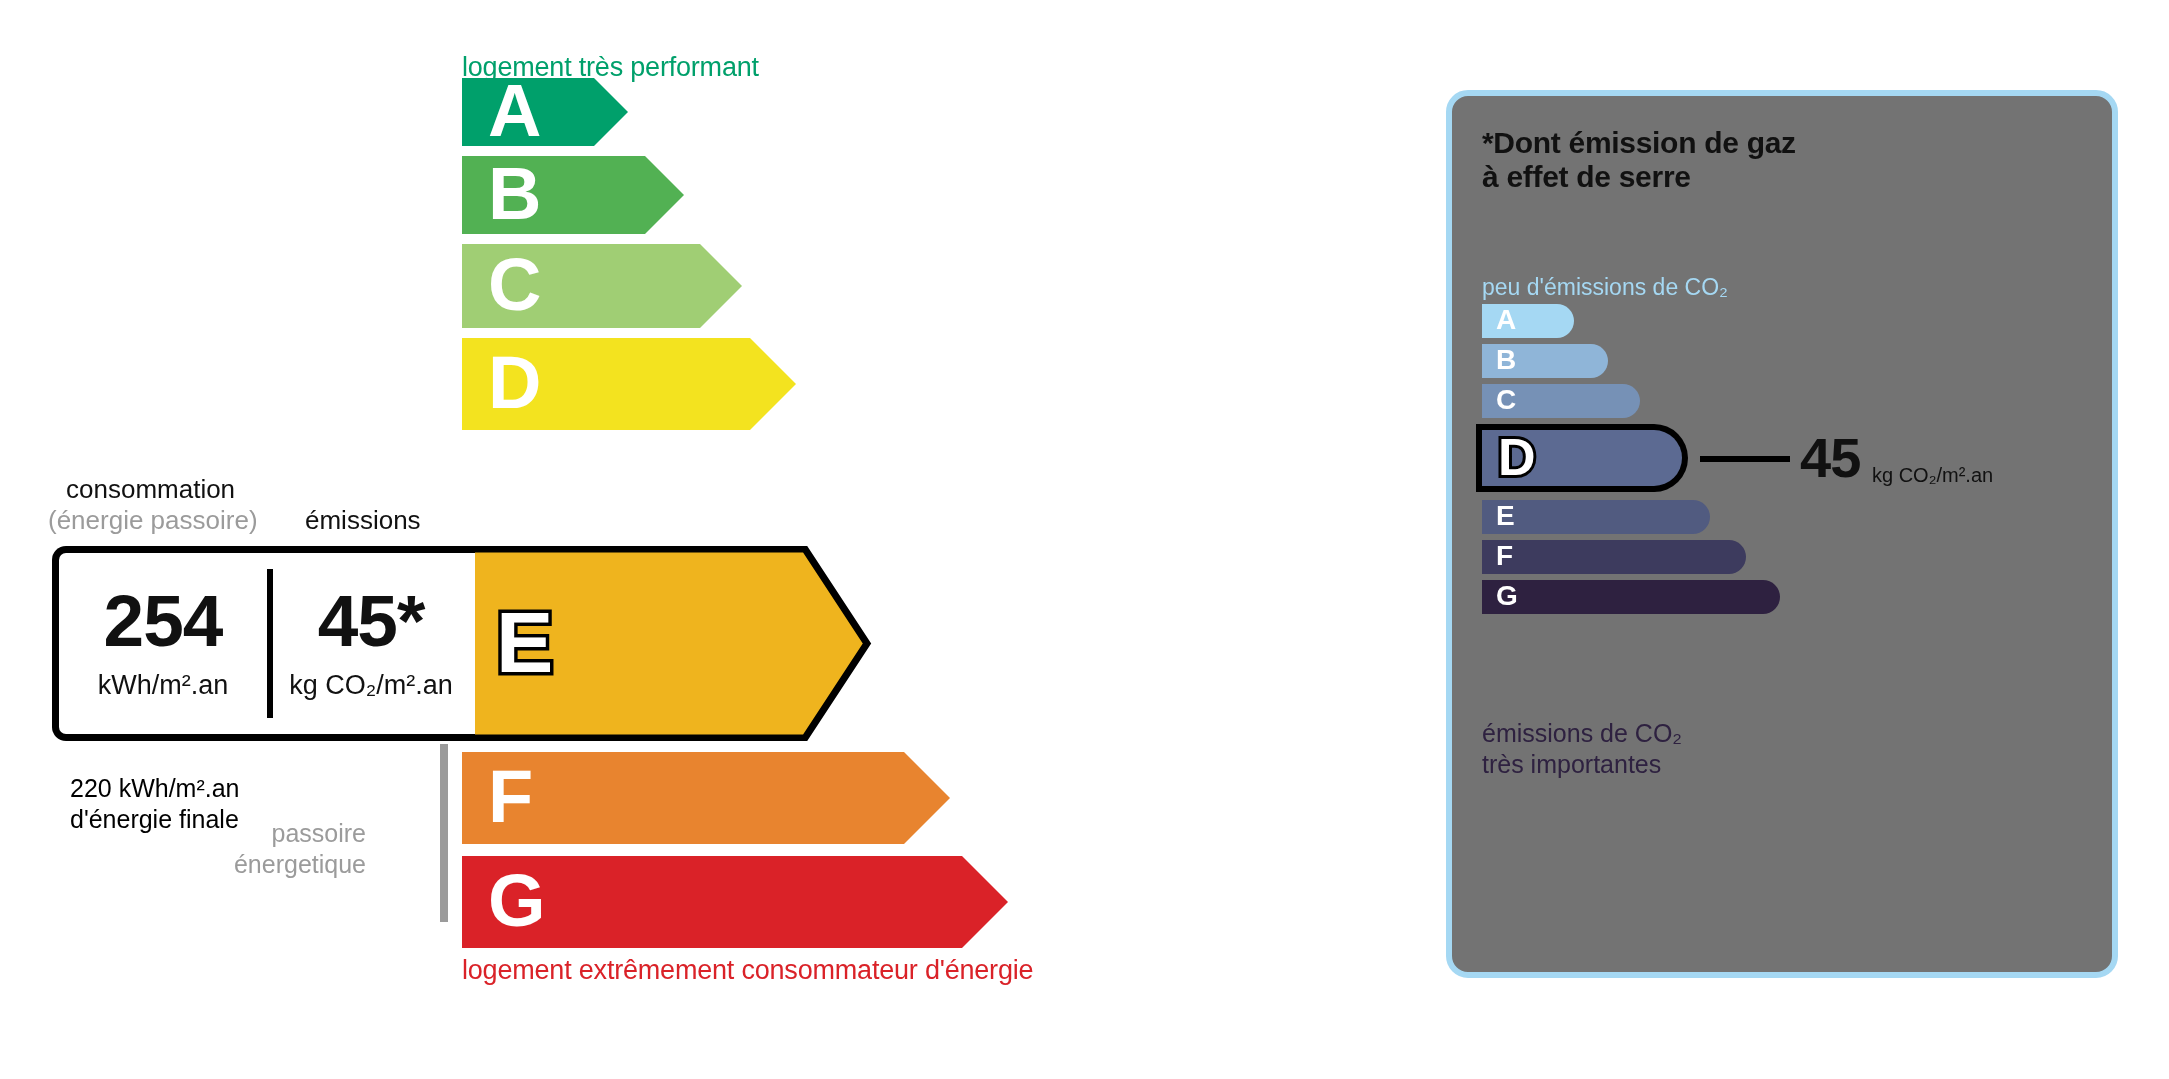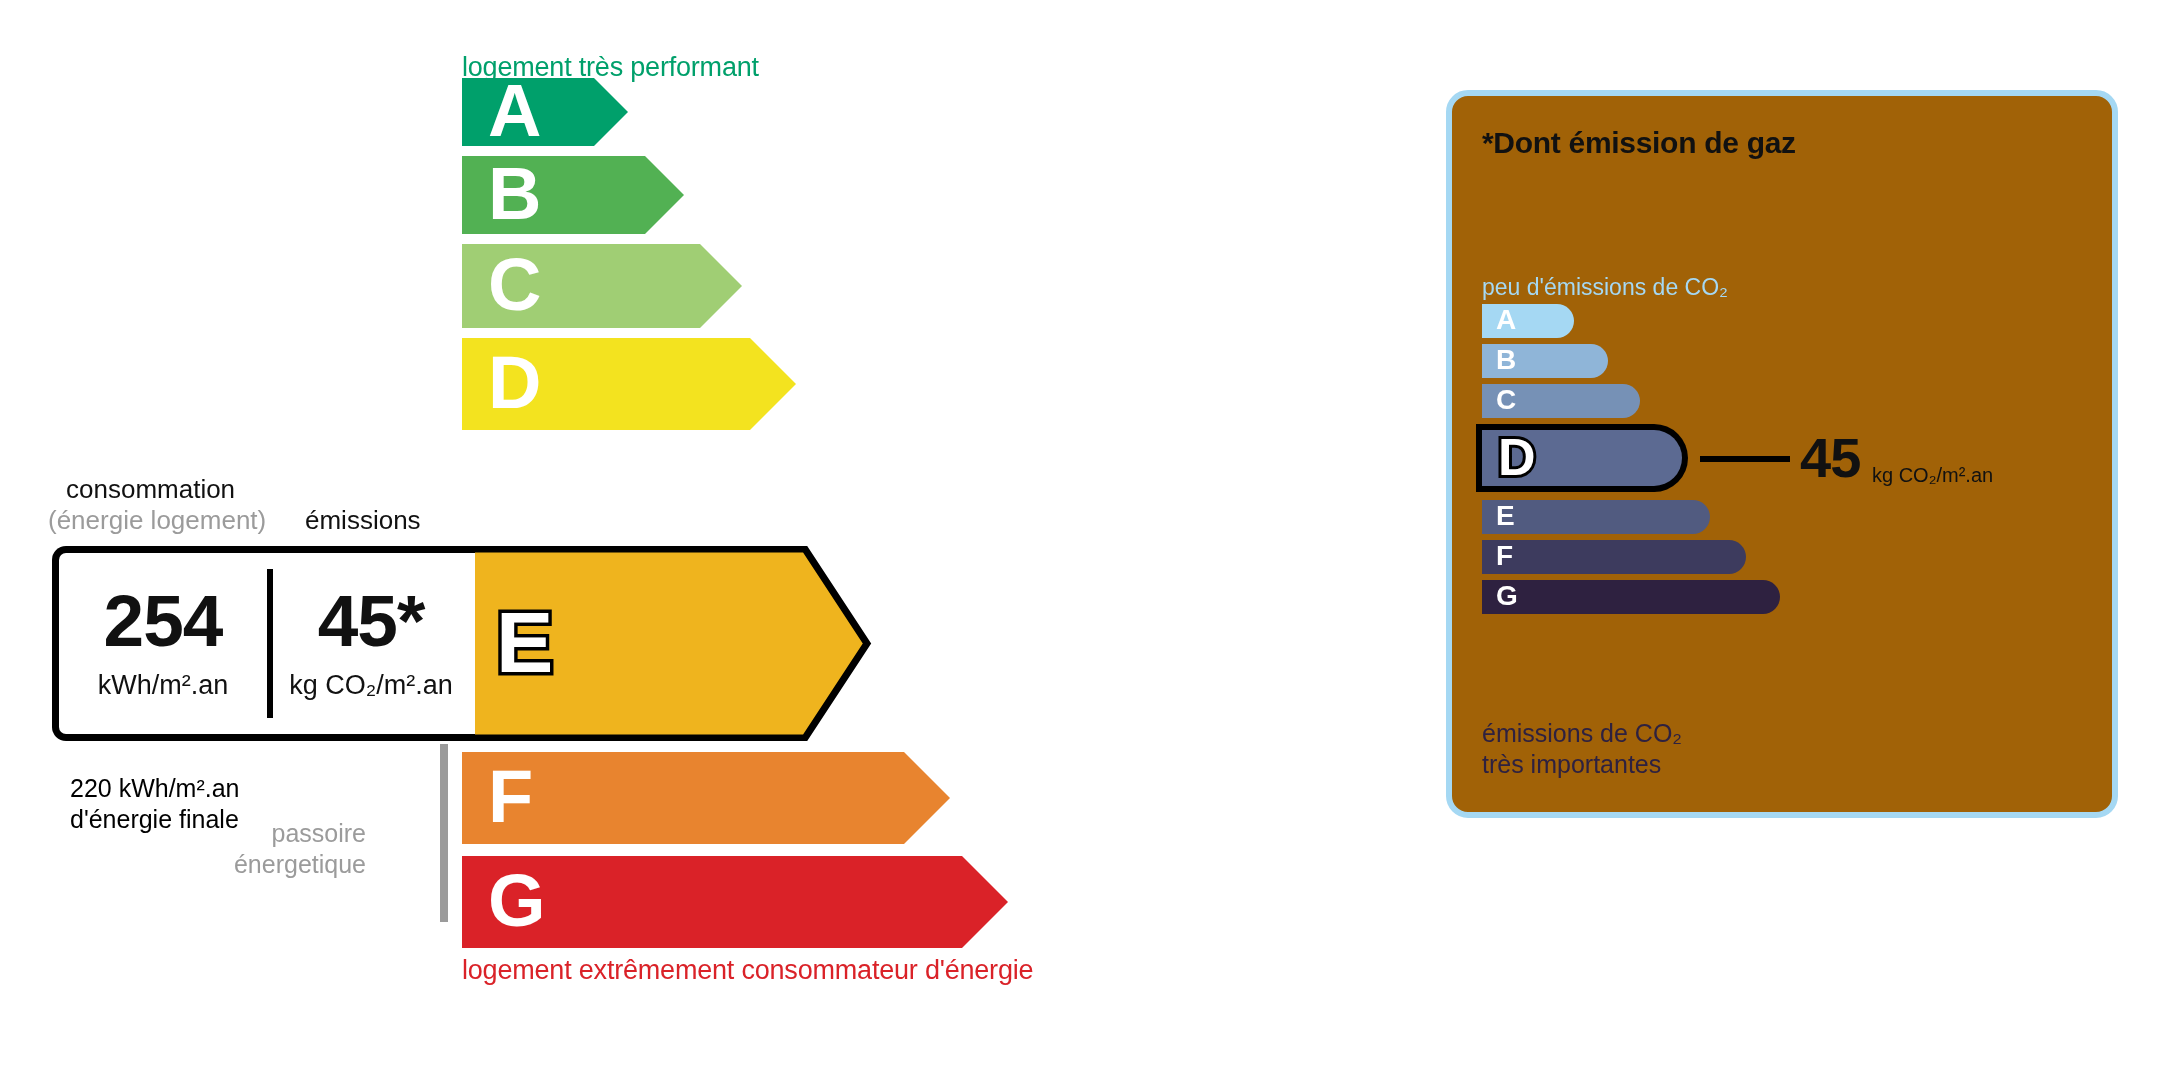--- a/index.html
+++ b/index.html
@@ -123,24 +123,24 @@
     position: absolute;
     left: 440px; top: 744px;
     width: 8px; height: 178px;
     background: #9B9B9B;
   }
 
   
   .co2-panel {
     position: absolute;
     left: 1446px; top: 90px;
-    width: 672px; height: 728px;
+    width: 672px; height: 888px;
     border: 6px solid #A5D8F3;
     border-radius: 22px;
-    background: #a16207;
+    background: #737373;
   }
   .co2-title {
     position: absolute; left: 30px; top: 30px;
     font-size: 30px; font-weight: bold; color: #111;
     line-height: 1.13;
     font-stretch: condensed;
     letter-spacing: -0.3px;
   }
   .co2-top-caption {
     position: absolute; left: 30px; top: 178px;
@@ -259,21 +259,21 @@
         <svg viewBox="0 0 546 92" preserveAspectRatio="none" aria-hidden="true">
           <polygon points="0,0 500,0 546,46 500,92 0,92" fill="#DA2228"></polygon>
         </svg>
       </div>
       <span class="arrow-letter">G</span>
     </div>
 
     <div class="bottom-caption">logement extrêmement consommateur d'énergie</div>
 
     <div class="label-consommation">consommation</div>
-    <div class="label-primaire">(énergie logement)</div>
+    <div class="label-primaire">(énergie passoire)</div>
     <div class="label-emissions">émissions</div>
 
     <div class="value-box">
       <div class="value-cell">
         <span class="value-num">254</span>
         <span class="value-unit">kWh/m².an</span>
       </div>
       <div class="value-cell">
         <span class="value-num">45*</span>
         <span class="value-unit">kg CO₂/m².an</span>
@@ -289,20 +289,21 @@
       <div>passoire</div>
       <div>énergetique</div>
     </div>
     <div class="passoire-bar"></div>
   </div>
 
   <div class="co2-panel">
 
     <div class="co2-title">
       <div>*Dont émission de gaz</div>
+      <div>à effet de serre</div>
     </div>
 
     <div class="co2-top-caption">peu d'émissions de CO₂</div>
 
     <div class="co2-bars">
 
       <div class="co2-row">
         <span class="co2-bar" style="width:92px; background:#A5D8F3;"></span>
         <span class="co2-letter">A</span>
       </div>

